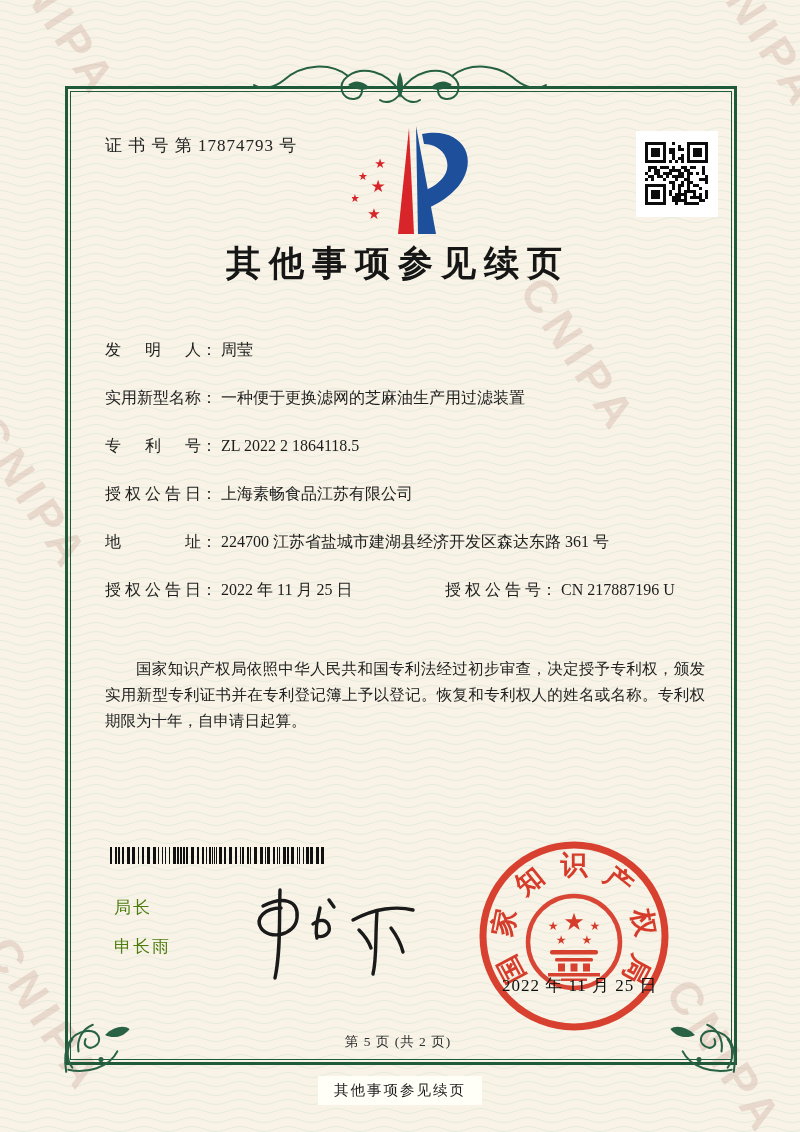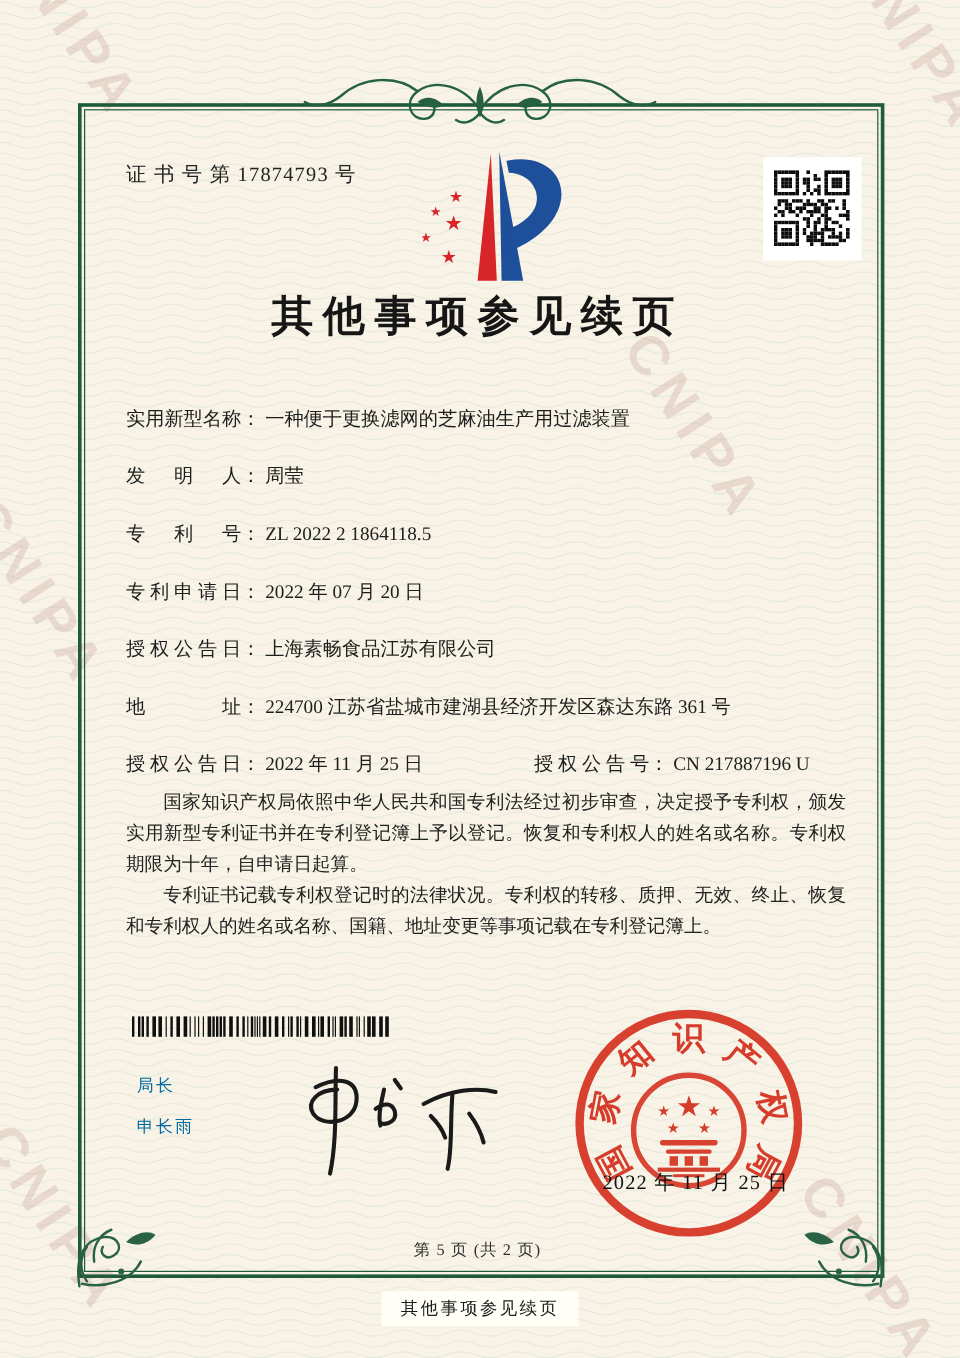--- a/index.html
+++ b/index.html
@@ -24,21 +24,21 @@
         font-size:35px;font-weight:bold;letter-spacing:8px;color:#161616;}
   .fields{position:absolute;left:105px;top:338px;width:606px;}
   .row{margin-bottom:24px;font-size:16px;line-height:24px;color:#1d1d1d;white-space:nowrap;}
   .flabel{display:inline-block;width:96px;text-align:justify;text-align-last:justify;}
   .fvalue{margin-left:4px;}
   .pair1{display:inline-block;width:336px;}
   .paras{position:absolute;left:105px;top:656px;width:600px;}
   .paras p{margin:0;font-size:15.5px;line-height:26px;text-indent:2em;text-align:justify;color:#222;}
   .barcode{position:absolute;left:110px;top:847px;height:17px;font-size:0;white-space:nowrap;}
   .barcode i{display:inline-block;height:17px;}
-  .officer{position:absolute;left:114px;top:896px;font-size:14px;color:#0369a1;}
+  .officer{position:absolute;left:114px;top:896px;font-size:17px;color:#4d7c0f;}
   .officer div{margin-bottom:16px;letter-spacing:2px;}
   .signature{position:absolute;left:225px;top:878px;}
   .seal{position:absolute;left:476px;top:838px;width:196px;height:196px;}
   .seal svg{position:absolute;left:0;top:0;}
   .seal-date{position:absolute;left:26px;top:136px;font-size:17px;color:#101010;
         letter-spacing:1px;white-space:nowrap;}
   .page-num{position:absolute;left:65px;top:1033px;width:666px;text-align:center;
         font-size:13.5px;letter-spacing:1px;color:#2e2e2e;}
   .continuation{position:absolute;left:50%;top:1076px;transform:translateX(-50%);
         background:#fffef7;padding:5px 16px;font-size:14.5px;letter-spacing:2px;color:#1c1c1c;
@@ -692,50 +692,46 @@
           <i style="background: rgb(255, 255, 255);"></i>
           <i style="background: rgb(255, 255, 255);"></i>
           <i style="background: rgb(255, 255, 255);"></i>
         </div>
     </div>
 
     <h1 class="title">其他事项参见续页</h1>
 
     <div class="fields">
       <div class="row">
+        <span class="flabel">发明人</span><span>：</span><span class="fvalue">周莹</span>
+      </div>
+      <div class="row">
         <span class="flabel">实用新型名称</span><span>：</span><span class="fvalue">一种便于更换滤网的芝麻油生产用过滤装置</span>
       </div>
       <div class="row">
-        <span class="flabel">发明人</span><span>：</span><span class="fvalue">周莹</span>
-      </div>
-      <div class="row">
         <span class="flabel">专利号</span><span>：</span><span class="fvalue">ZL 2022 2 1864118.5</span>
-      </div>
-      <div class="row">
-        <span class="flabel">专利申请日</span><span>：</span><span class="fvalue">2022 年 07 月 20 日</span>
       </div>
       <div class="row">
         <span class="flabel">授权公告日</span><span>：</span><span class="fvalue">上海素畅食品江苏有限公司</span>
       </div>
       <div class="row">
         <span class="flabel">地址</span><span>：</span><span class="fvalue">224700 江苏省盐城市建湖县经济开发区森达东路 361 号</span>
       </div>
       <div class="row">
         <span class="pair1">
           <span class="flabel">授权公告日</span><span>：</span><span class="fvalue">2022 年 11 月 25 日</span>
         </span>
         <span>
           <span class="flabel">授权公告号</span><span>：</span><span class="fvalue">CN 217887196 U</span>
         </span>
       </div>
     </div>
 
     <div class="paras">
       <p>国家知识产权局依照中华人民共和国专利法经过初步审查，决定授予专利权，颁发实用新型专利证书并在专利登记簿上予以登记。恢复和专利权人的姓名或名称。专利权期限为十年，自申请日起算。</p>
-      <p>专利证书记载专利权登记时的法律状况。专利权的转移、质押、无效、终止、恢复和专利权人的姓名或名称、国籍、地址变更等事项记载在专利登记簿上。</p>
     </div>
 
     <div class="barcode" id="barcode"><i style="width: 2px; background: rgb(16, 16, 16);"></i><i style="width: 3px; background: transparent;"></i><i style="width: 2px; background: rgb(16, 16, 16);"></i><i style="width: 1px; background: transparent;"></i><i style="width: 2px; background: rgb(16, 16, 16);"></i><i style="width: 2px; background: transparent;"></i><i style="width: 2px; background: rgb(16, 16, 16);"></i><i style="width: 3px; background: transparent;"></i><i style="width: 3px; background: rgb(16, 16, 16);"></i><i style="width: 2px; background: transparent;"></i><i style="width: 3px; background: rgb(16, 16, 16);"></i><i style="width: 3px; background: transparent;"></i><i style="width: 1px; background: rgb(16, 16, 16);"></i><i style="width: 3px; background: transparent;"></i><i style="width: 2px; background: rgb(16, 16, 16);"></i><i style="width: 3px; background: transparent;"></i><i style="width: 3px; background: rgb(16, 16, 16);"></i><i style="width: 3px; background: transparent;"></i><i style="width: 3px; background: rgb(16, 16, 16);"></i><i style="width: 2px; background: transparent;"></i><i style="width: 1px; background: rgb(16, 16, 16);"></i><i style="width: 3px; background: transparent;"></i><i style="width: 1px; background: rgb(16, 16, 16);"></i><i style="width: 2px; background: transparent;"></i><i style="width: 1px; background: rgb(16, 16, 16);"></i><i style="width: 3px; background: transparent;"></i><i style="width: 1px; background: rgb(16, 16, 16);"></i><i style="width: 3px; background: transparent;"></i><i style="width: 3px; background: rgb(16, 16, 16);"></i><i style="width: 1px; background: transparent;"></i><i style="width: 2px; background: rgb(16, 16, 16);"></i><i style="width: 1px; background: transparent;"></i><i style="width: 2px; background: rgb(16, 16, 16);"></i><i style="width: 1px; background: transparent;"></i><i style="width: 2px; background: rgb(16, 16, 16);"></i><i style="width: 1px; background: transparent;"></i><i style="width: 2px; background: rgb(16, 16, 16);"></i><i style="width: 3px; background: transparent;"></i><i style="width: 3px; background: rgb(16, 16, 16);"></i><i style="width: 3px; background: transparent;"></i><i style="width: 2px; background: rgb(16, 16, 16);"></i><i style="width: 3px; background: transparent;"></i><i style="width: 2px; background: rgb(16, 16, 16);"></i><i style="width: 2px; background: transparent;"></i><i style="width: 1px; background: rgb(16, 16, 16);"></i><i style="width: 2px; background: transparent;"></i><i style="width: 2px; background: rgb(16, 16, 16);"></i><i style="width: 1px; background: transparent;"></i><i style="width: 1px; background: rgb(16, 16, 16);"></i><i style="width: 1px; background: transparent;"></i><i style="width: 1px; background: rgb(16, 16, 16);"></i><i style="width: 1px; background: transparent;"></i><i style="width: 1px; background: rgb(16, 16, 16);"></i><i style="width: 2px; background: transparent;"></i><i style="width: 3px; background: rgb(16, 16, 16);"></i><i style="width: 2px; background: transparent;"></i><i style="width: 2px; background: rgb(16, 16, 16);"></i><i style="width: 3px; background: transparent;"></i><i style="width: 3px; background: rgb(16, 16, 16);"></i><i style="width: 3px; background: transparent;"></i><i style="width: 2px; background: rgb(16, 16, 16);"></i><i style="width: 3px; background: transparent;"></i><i style="width: 1px; background: rgb(16, 16, 16);"></i><i style="width: 1px; background: transparent;"></i><i style="width: 2px; background: rgb(16, 16, 16);"></i><i style="width: 3px; background: transparent;"></i><i style="width: 2px; background: rgb(16, 16, 16);"></i><i style="width: 1px; background: transparent;"></i><i style="width: 1px; background: rgb(16, 16, 16);"></i><i style="width: 3px; background: transparent;"></i><i style="width: 3px; background: rgb(16, 16, 16);"></i><i style="width: 3px; background: transparent;"></i><i style="width: 3px; background: rgb(16, 16, 16);"></i><i style="width: 2px; background: transparent;"></i><i style="width: 1px; background: rgb(16, 16, 16);"></i><i style="width: 1px; background: transparent;"></i><i style="width: 3px; background: rgb(16, 16, 16);"></i><i style="width: 3px; background: transparent;"></i><i style="width: 2px; background: rgb(16, 16, 16);"></i><i style="width: 2px; background: transparent;"></i><i style="width: 1px; background: rgb(16, 16, 16);"></i><i style="width: 1px; background: transparent;"></i><i style="width: 1px; background: rgb(16, 16, 16);"></i><i style="width: 3px; background: transparent;"></i><i style="width: 3px; background: rgb(16, 16, 16);"></i><i style="width: 1px; background: transparent;"></i><i style="width: 2px; background: rgb(16, 16, 16);"></i><i style="width: 2px; background: transparent;"></i><i style="width: 3px; background: rgb(16, 16, 16);"></i><i style="width: 3px; background: transparent;"></i><i style="width: 1px; background: rgb(16, 16, 16);"></i><i style="width: 1px; background: transparent;"></i><i style="width: 1px; background: rgb(16, 16, 16);"></i><i style="width: 3px; background: transparent;"></i><i style="width: 1px; background: rgb(16, 16, 16);"></i><i style="width: 2px; background: transparent;"></i><i style="width: 3px; background: rgb(16, 16, 16);"></i><i style="width: 1px; background: transparent;"></i><i style="width: 3px; background: rgb(16, 16, 16);"></i><i style="width: 3px; background: transparent;"></i><i style="width: 3px; background: rgb(16, 16, 16);"></i><i style="width: 2px; background: transparent;"></i><i style="width: 3px; background: rgb(16, 16, 16);"></i></div>
 
     <div class="officer">
       <div>局长</div>
       <div>申长雨</div>
     </div>
 
     <svg class="signature" width="210" height="105" viewBox="0 0 210 105">

